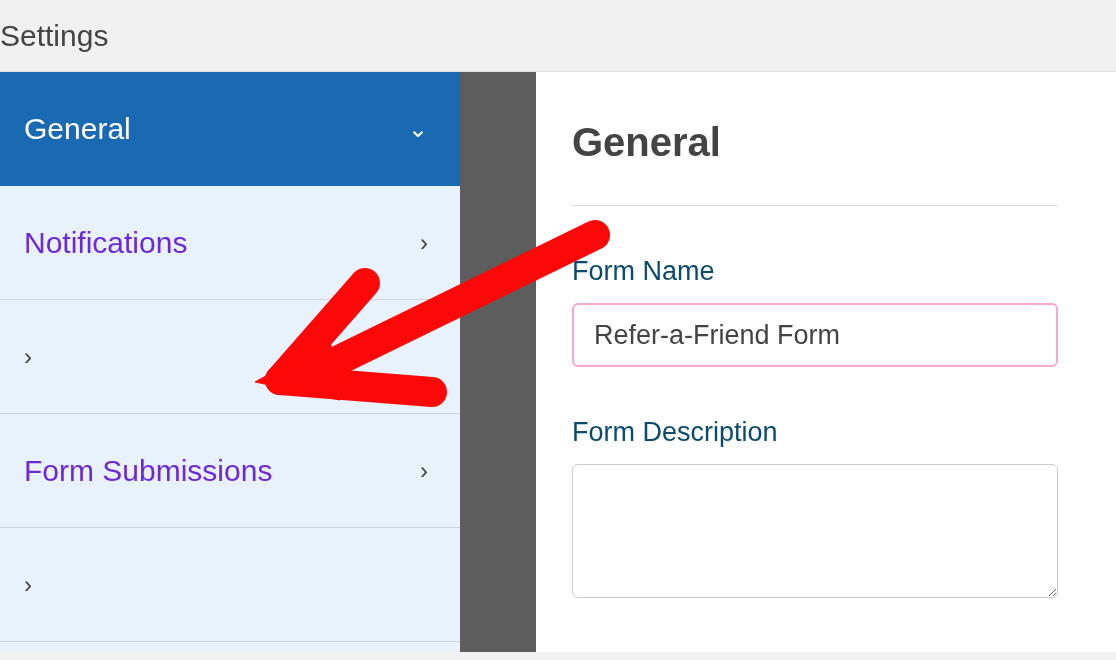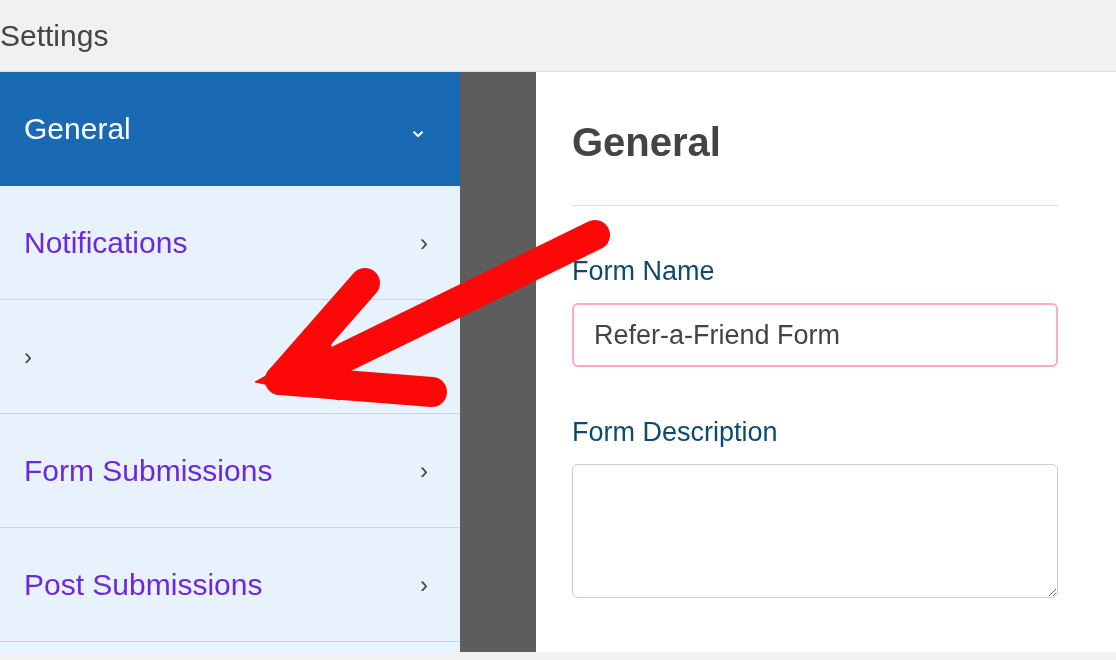--- a/index.html
+++ b/index.html
@@ -141,21 +141,20 @@
     <div class="sidebar-item">
       <span class="chevron">›</span>
     </div>
 
     <div class="sidebar-item">
       <span class="label">Form Submissions</span>
       <span class="chevron">›</span>
     </div>
 
     <div class="sidebar-item">
-      <span class="label">Post Submissions</span>
       <span class="chevron">›</span>
     </div>
 
   </div>
 
   <div class="gap"></div>
 
   <div class="content">
     <h2>General</h2>
 

